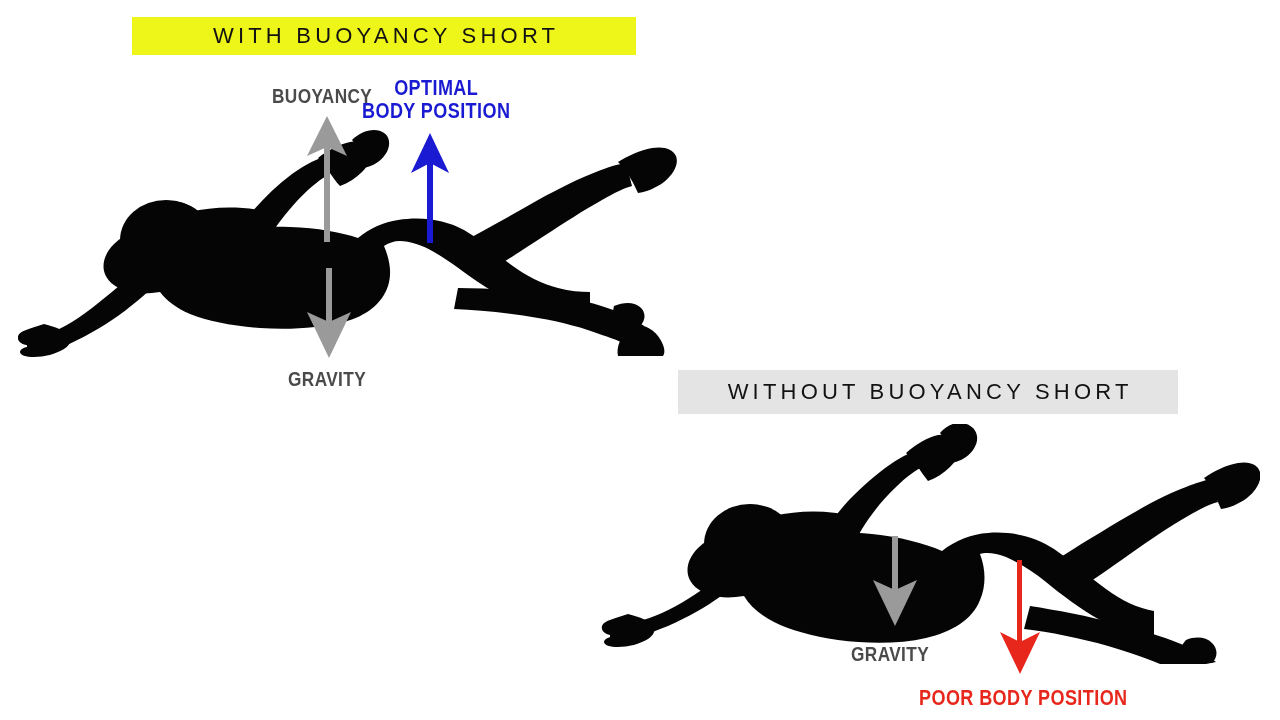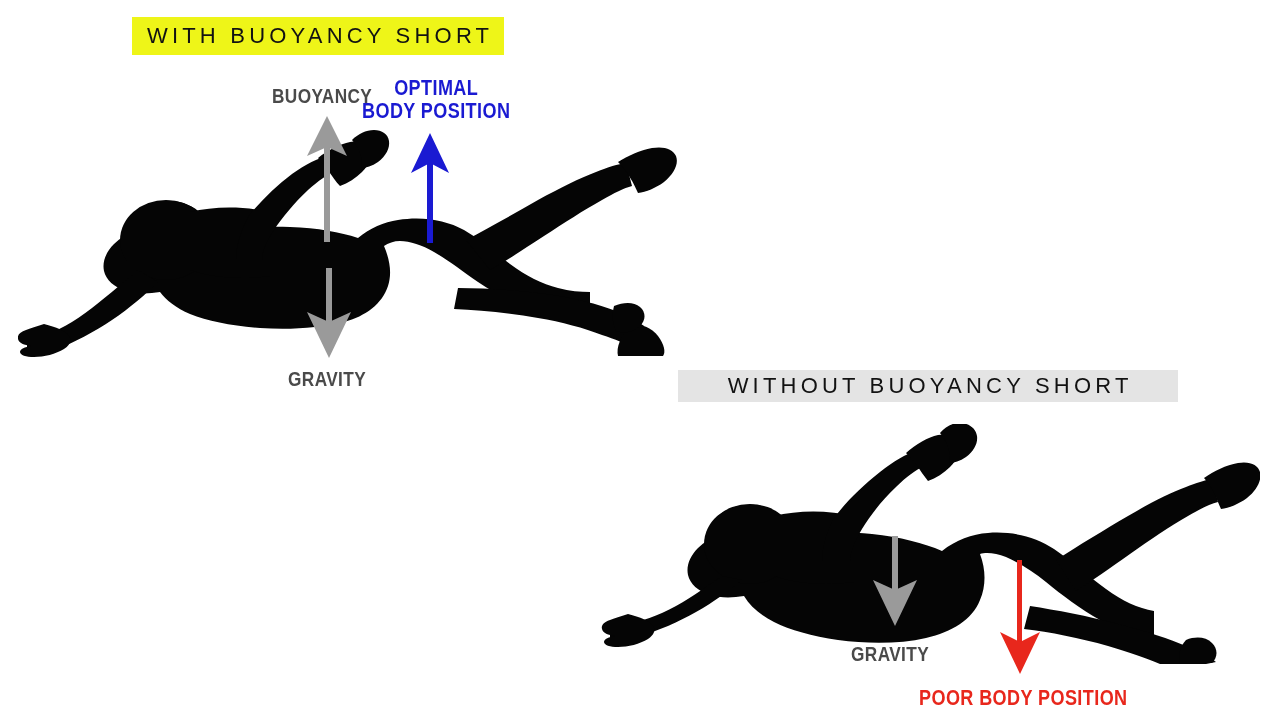--- a/index.html
+++ b/index.html
@@ -26,34 +26,34 @@
   }
   .banner-text {
     font-family: "Liberation Sans", sans-serif;
     font-weight: 400;
     color: #121212;
     white-space: nowrap;
   }
   #banner-with {
     left: 132px;
     top: 17px;
-    width: 372px;
+    width: 504px;
     height: 38px;
     background: #eef518;
   }
   #banner-with .banner-text {
     font-size: 22px;
     letter-spacing: 4.2px;
     text-indent: 4.2px;
   }
   #banner-without {
     left: 678px;
     top: 370px;
     width: 500px;
-    height: 32px;
+    height: 44px;
     background: #e4e4e4;
   }
   #banner-without .banner-text {
     font-size: 22px;
     letter-spacing: 4.2px;
     text-indent: 4.2px;
   }
 
   
   .force-label {

